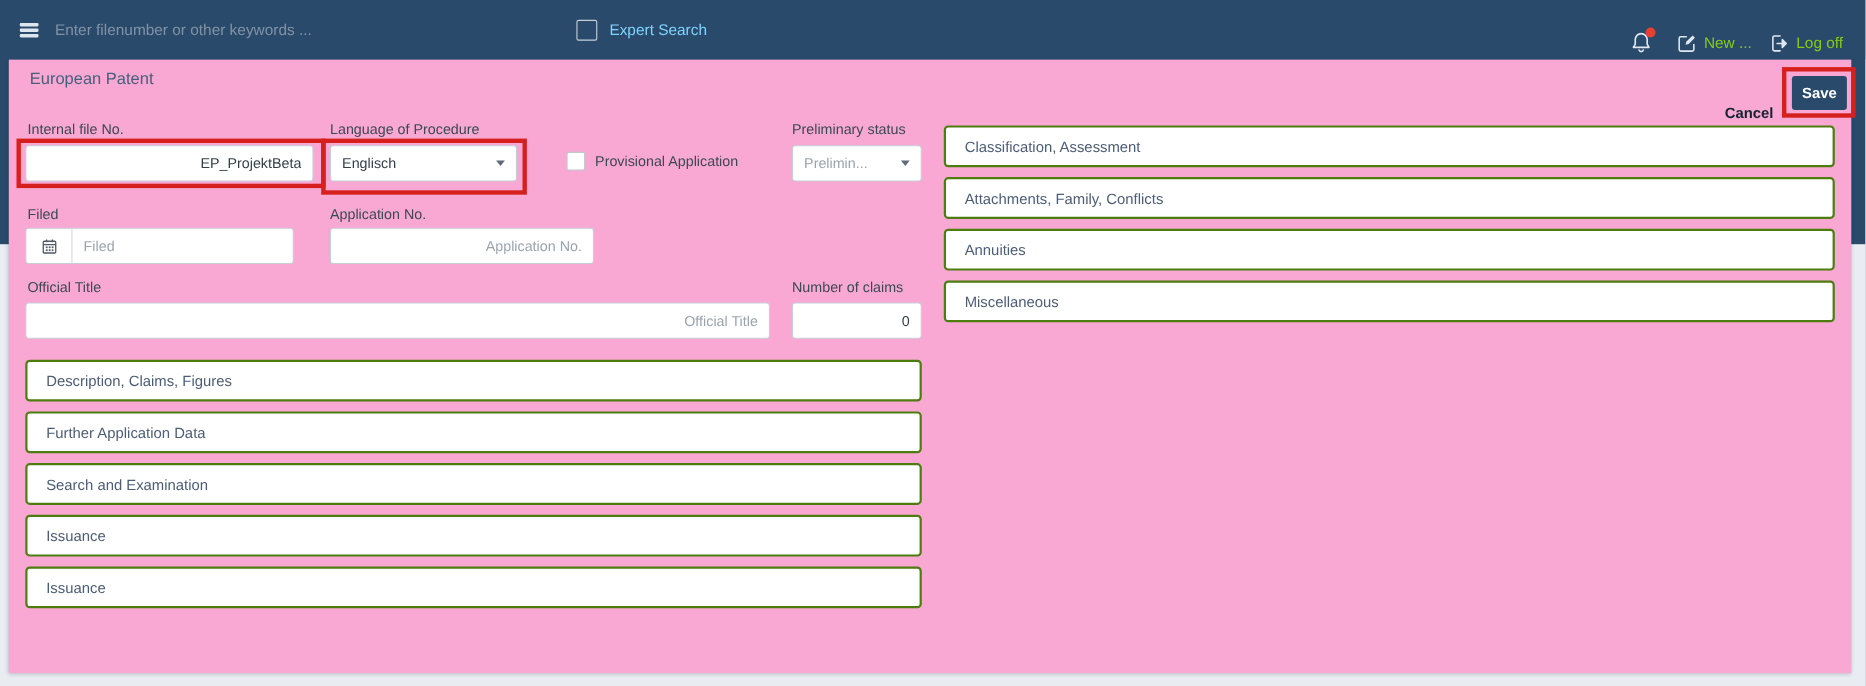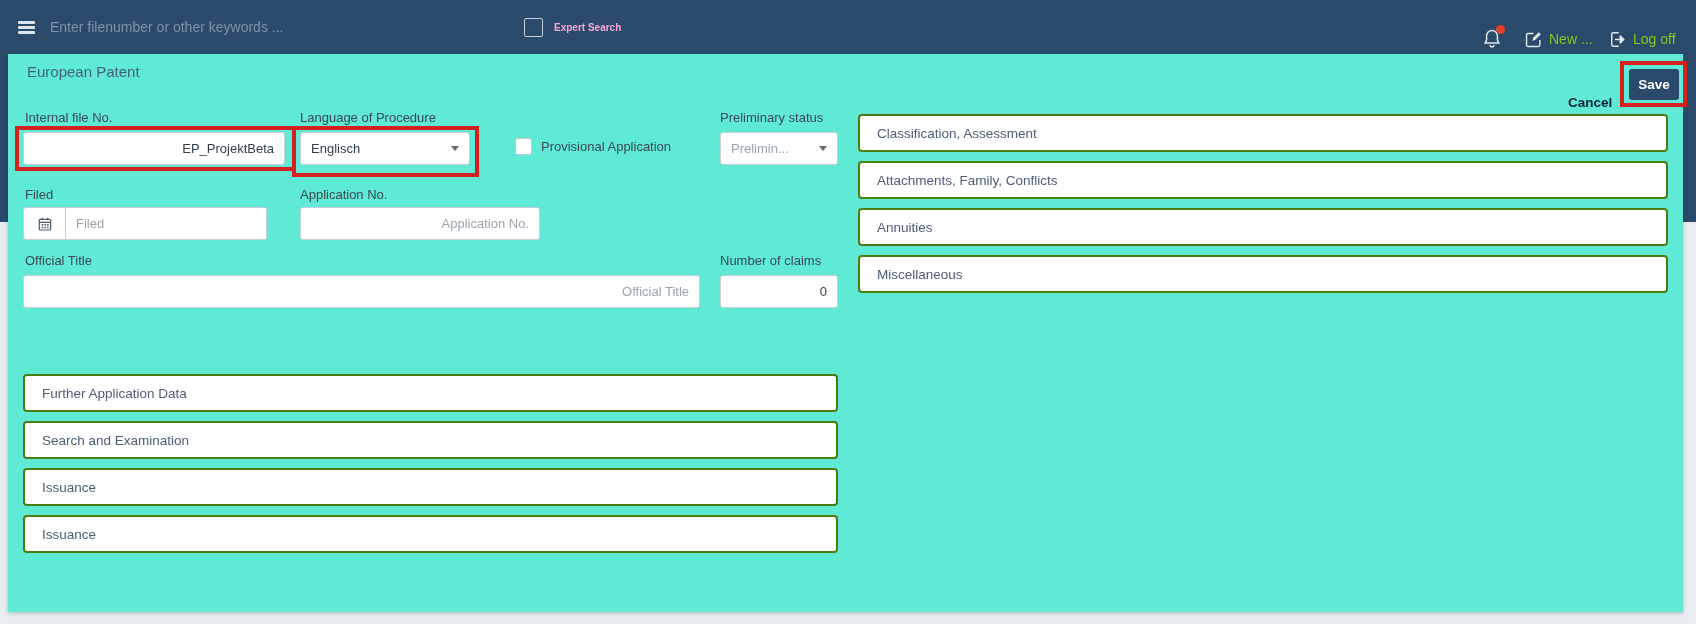--- a/index.html
+++ b/index.html
@@ -16,34 +16,34 @@
     display:flex; flex-direction:column; justify-content:space-between; cursor:pointer; }
   .hamburger span { display:block; height:3px; border-radius:1px; background:#dde5ed; }
 
   .topbar-search { position:absolute; left:50px; top:0; width:390px; height:54px;
     background:transparent; border:none; outline:none; color:#eab308; font-size:14px;
     font-family:"Liberation Sans", sans-serif; }
   .topbar-search::placeholder { color:#8192a4; opacity:1; }
 
   .expert { position:absolute; left:524px; top:0; height:54px; display:flex; align-items:center; gap:11px; }
   .cb-dark { width:19px; height:19px; border:1px solid #c6cfd8; border-radius:2px; background:transparent; cursor:pointer; }
-  .expert-label { color:#f9a8d4; font-size:10px;font-weight:bold; }
+  .expert-label { color:#7dd3fc; font-size:14px; }
 
   .tb-item { position:absolute; top:12px; height:54px; display:flex; align-items:center; gap:6px;
     color:#84cc16; font-size:14px; cursor:pointer; }
   .tb-bell { left:1482px; }
   .bell-wrap { position:relative; width:22px; height:24px; }
   .dot { position:absolute; right:-1px; top:-2px; width:9px; height:9px; border-radius:50%; background:#e8402f; }
   .tb-new { left:1524px; }
   .tb-logoff { left:1608px; }
   .tb-icon { display:block; }
 
   
   .card { position:absolute; left:8px; top:54px; width:1675px; height:558px;
-    background:#5eead4; box-shadow:0 1px 4px rgba(15,35,60,.28); z-index:2;padding-left:40px; }
+    background:#f9a8d4; box-shadow:0 1px 4px rgba(15,35,60,.28); z-index:2;padding-left:40px; }
 
   .page-title { position:absolute; left:19px; top:9px; font-size:15px; font-weight:normal; color:#45607b; }
 
   .cancel { position:absolute; left:1560px; top:21px; font-size:13.5px; font-weight:bold; color:#15222f; cursor:pointer;margin-top:20px; }
   .save-btn { position:absolute; left:1621px; top:15px; width:50px; height:31px;
     background:#2a4a6c; color:#fff; font-weight:bold; font-size:13.5px;
     border:none; border-radius:3px; cursor:pointer; font-family:"Liberation Sans", sans-serif; }
 
   
   .annot { position:absolute; border:4px solid #d6201d; pointer-events:none; z-index:8; }
@@ -180,20 +180,23 @@
     </div>
 
     <input class="inp row2" style="left: 292px; width: 240px;" type="text" placeholder="Application No.">
 
     <span class="lbl lbl-r3" style="left:17px">Official Title</span>
     <span class="lbl lbl-r3" style="left:712px">Number of claims</span>
 
     <input class="inp row3" style="left: 15px; width: 677px;" type="text" placeholder="Official Title">
     <input class="inp row3" style="left: 712px; width: 118px;" type="text" value="0">
 
+    <div class="acc acc-l" style="top:273px">
+      <span>Description, Claims, Figures</span>
+    </div>
     <div class="acc acc-l" style="top:320px">
       <span>Further Application Data</span>
     </div>
     <div class="acc acc-l" style="top:367px">
       <span>Search and Examination</span>
     </div>
     <div class="acc acc-l" style="top:414px">
       <span>Issuance</span>
     </div>
     <div class="acc acc-l" style="top:461px">

